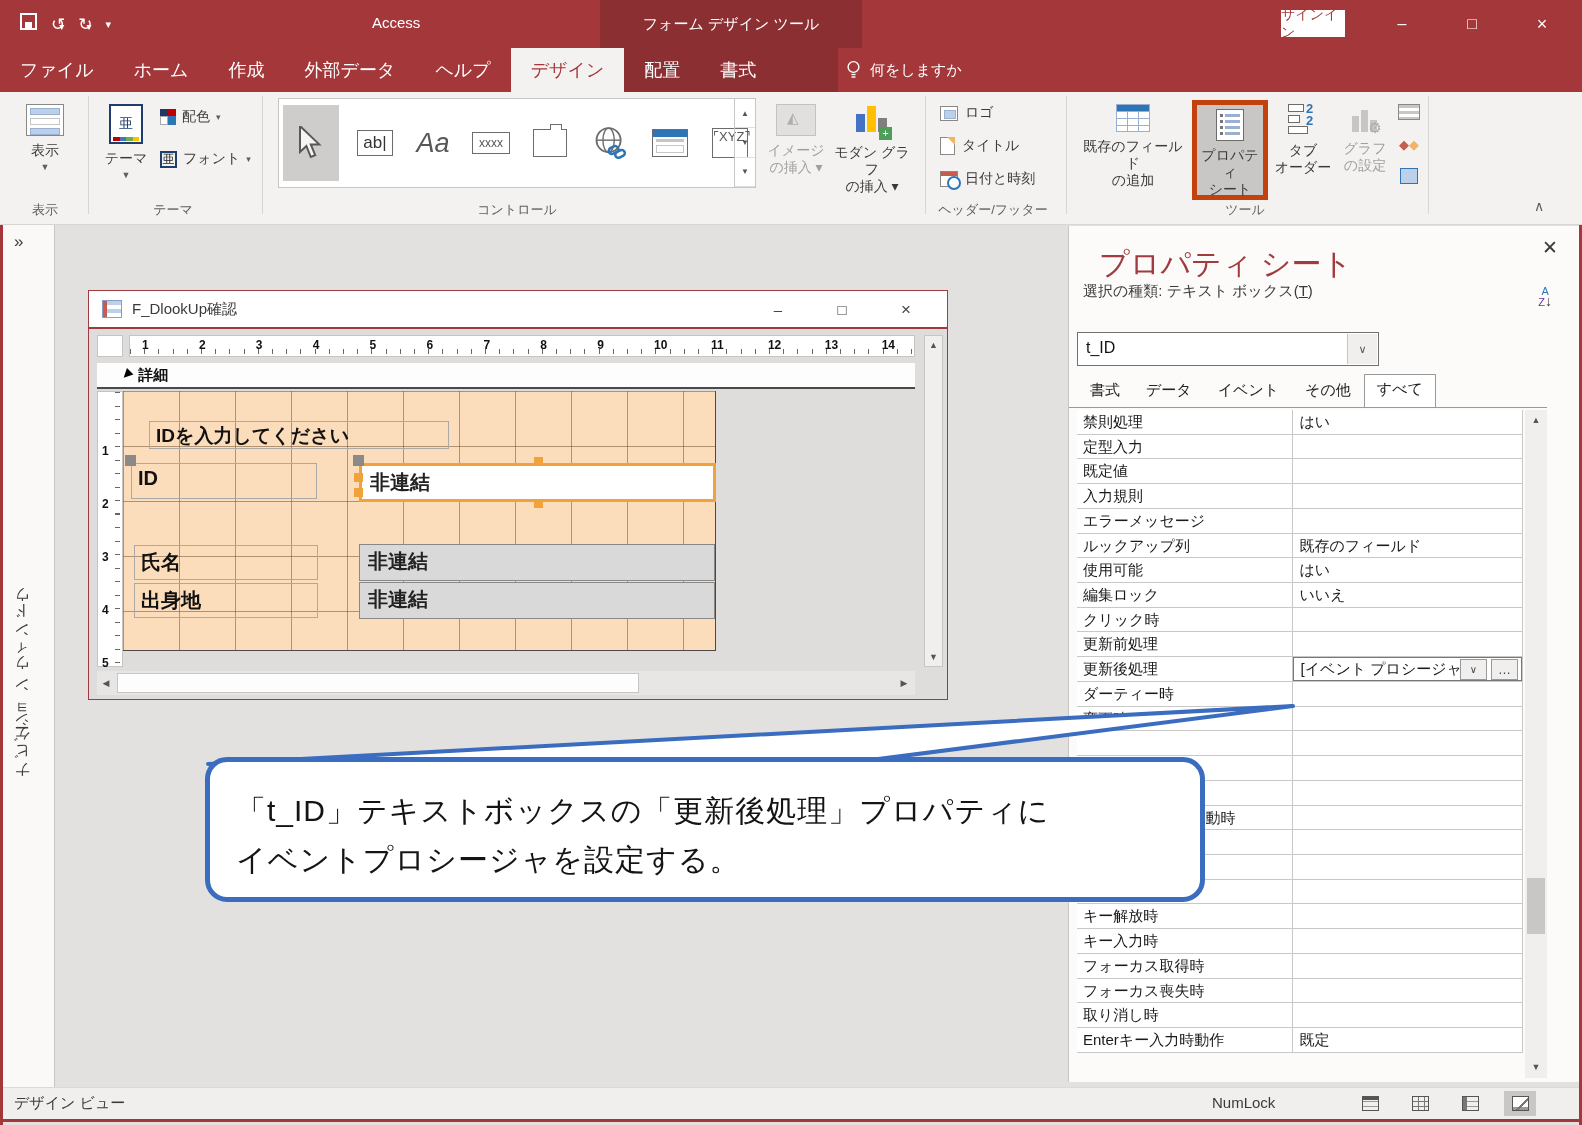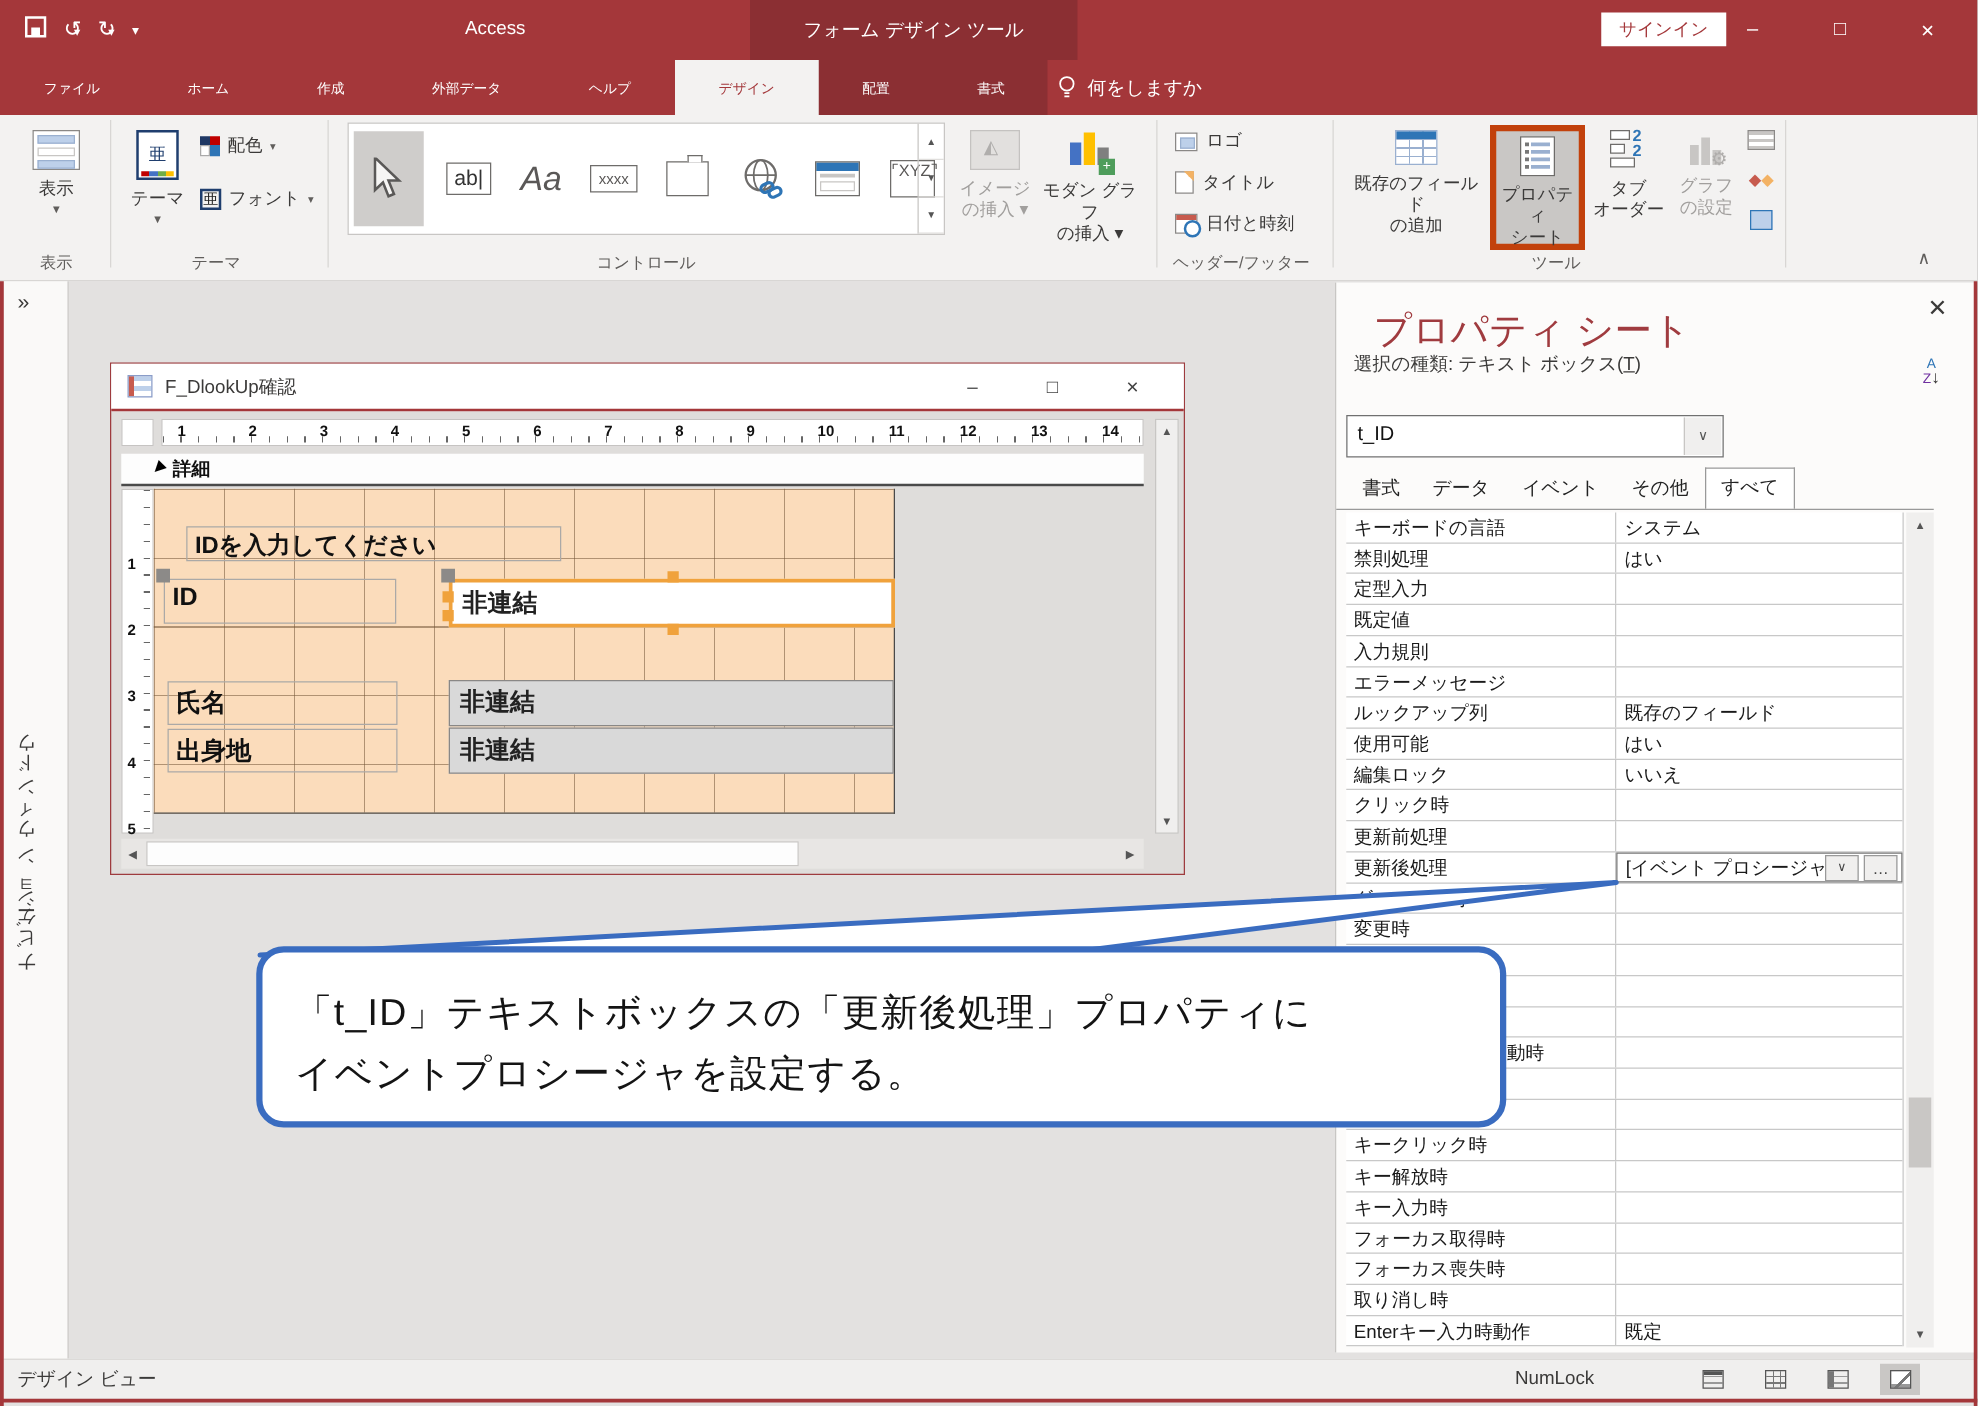--- a/index.html
+++ b/index.html
@@ -10,29 +10,29 @@
   
   .titlebar { left:0; top:0; width:1582px; height:48px; background:#A4373A; color:#fff; }
   .ctxhead { left:600px; top:0; width:262px; height:48px; background:#8B2F33; color:#fff;
              display:flex; align-items:center; justify-content:center; font-size:15px; }
   .qat { left:20px; top:10px; display:flex; gap:14px; align-items:center; height:28px; font-size:17px; color:#fff; }
   .qat .g { cursor:pointer; }
   .saveicon { width:17px; height:17px; border:2px solid #fff; position:relative; display:inline-block; }
   .saveicon::after { content:""; position:absolute; left:3px; bottom:0; width:7px; height:6px; background:#fff; }
   .car { font-size:10px; margin-left:-6px; }
   .apptitle { top:14px; left:372px; font-size:15px; color:#fff; }
-  .signin { top:10px; left:1281px; width:100px; height:27px; background:#fff; color:#A4373A;
-            font-size:14px; display:flex; align-items:center; justify-content:center; cursor:pointer;text-align:right; }
+  .signin { top:10px; left:1281px; width:64px; height:27px; background:#fff; color:#A4373A;
+            font-size:14px; display:flex; align-items:center; justify-content:center; cursor:pointer; }
   .wbtn { top:0; width:46px; height:48px; color:#fff; display:flex; align-items:center; justify-content:center; font-size:16px; cursor:pointer; }
 
   
   .tabrow { left:0; top:48px; width:1582px; height:44px; background:#A4373A; }
   .ctxtabsbg { left:600px; top:0; width:238px; height:44px; background:#8B2F33; }
   #tabstrip { position:absolute; left:0; top:0; height:44px; display:flex; align-items:stretch; }
-  .rtab { position:relative; color:#fff; font-size:11px; display:flex; align-items:center; padding:0 35px; cursor:pointer; white-space:nowrap;font-family:Liberation Serif, serif; }
+  .rtab { position:relative; color:#fff; font-size:18px; display:flex; align-items:center; padding:0 20px; cursor:pointer; white-space:nowrap;font-family:Liberation Serif, serif; }
   .rtab.active { background:#F3F2F1; color:#A4373A; }
   .tellme { left:846px; top:0; height:44px; display:flex; align-items:center; gap:9px; color:#fff; font-size:15px; cursor:pointer; }
 
   
   .ribbon { left:0; top:92px; width:1582px; height:133px; background:#F3F2F1; border-bottom:1px solid #D8D6D4; }
   .gsep { top:4px; width:1px; height:118px; background:#D8D6D4; }
   .glabel { top:109px; font-size:13px; color:#605E5C; text-align:center; }
   .bigbtn { top:8px; height:100px; display:flex; flex-direction:column; align-items:center; font-size:14px; color:#3B3A39; cursor:pointer; text-align:center; line-height:17px; }
   .bigbtn .ic { margin:4px 0 6px 0; }
   .bigbtn.pressed { background:#C9C7C5; border:5px solid #c2410c; }
@@ -463,24 +463,20 @@
     <div id="ptabs">
         <div class="ptab">書式</div>
         <div class="ptab">データ</div>
         <div class="ptab">イベント</div>
         <div class="ptab">その他</div>
         <div class="ptab active">すべて</div>
       </div>
     <div class="ptabline"></div>
     <div id="pgrid">
         <div class="prow">
-          <div class="pl">キーボードの言語</div>
-          <div class="pv">システム</div>
-        </div>
-        <div class="prow">
           <div class="pl">禁則処理</div>
           <div class="pv">はい</div>
         </div>
         <div class="prow">
           <div class="pl">定型入力</div>
           <div class="pv"></div>
         </div>
         <div class="prow">
           <div class="pl">既定値</div>
           <div class="pv"></div>

